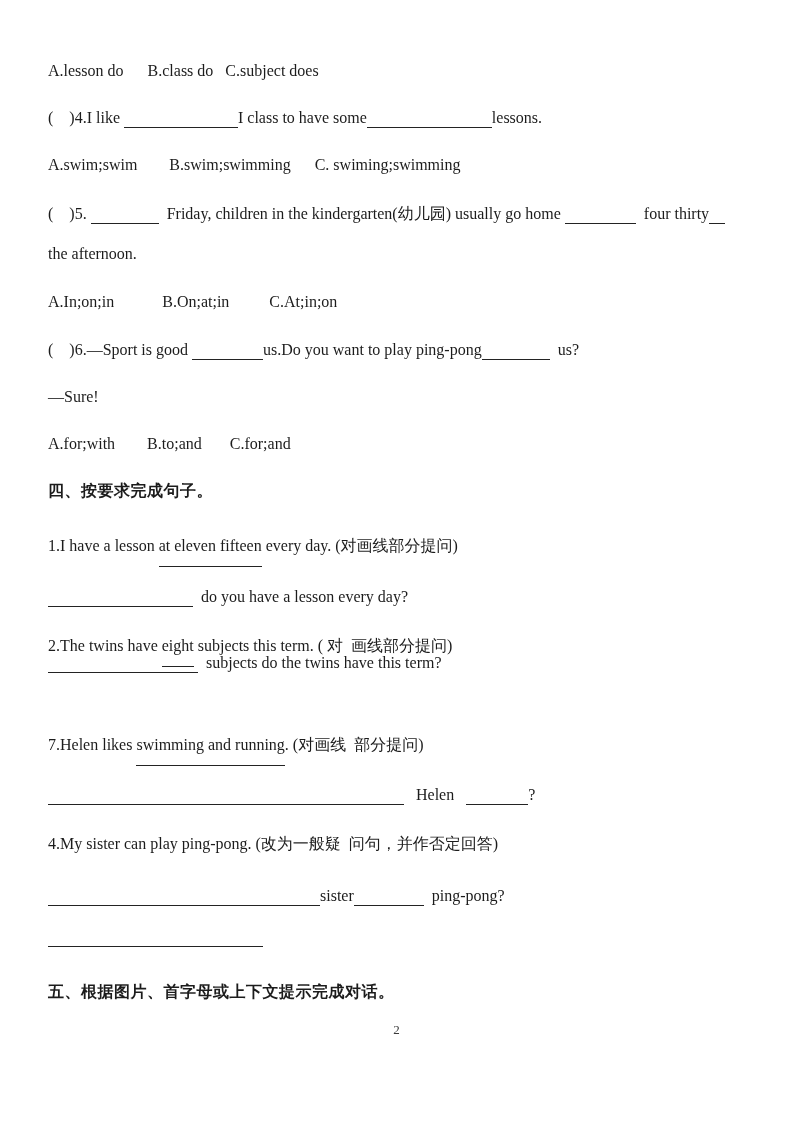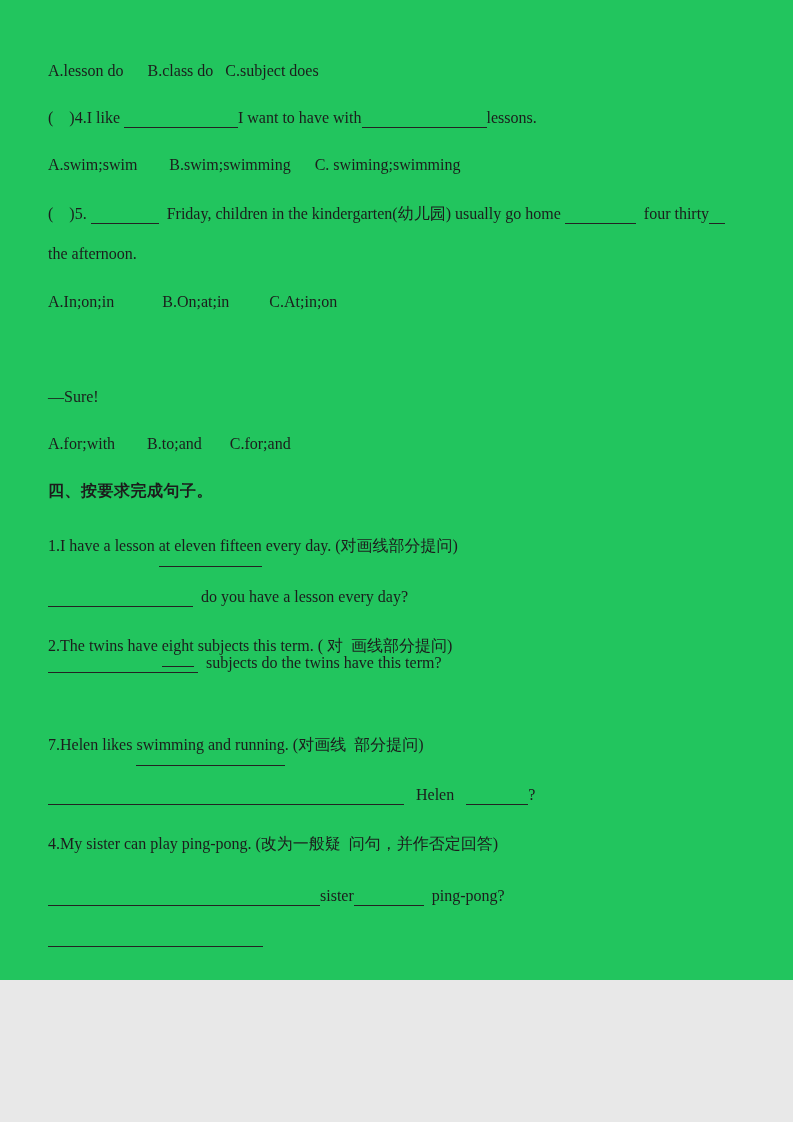--- a/index.html
+++ b/index.html
@@ -3,23 +3,23 @@
 <meta charset="utf-8">
 <style>
   html, body {
     margin: 0;
     padding: 0;
     background: #e8e8e8;
   }
   .page {
     position: relative;
     width: 793px;
-    height: 980px;
+    height: 1122px;
     margin: 0 auto;
-    background: #22c55e;
+    background: #ffffff;
     overflow: hidden;
     font-family: "Liberation Serif", "DejaVu Serif", serif;
     font-size: 16px;
     color: #1c1c1c;
   }
   .line {
     position: absolute;
     left: 48px;
     right: 30px;
     height: 20px;
@@ -50,30 +50,31 @@
     color: #3a3a3a;
   }
 </style>
 </head>
 <body>
 
 <div class="page">
 
   <div class="line" style="top:61px"><span>A.lesson do      B.class do   C.subject does</span></div>
 
-  <div class="line" style="top:108px"><span>(    )4.I like </span><span class="blank" style="width:114px"></span><span>I want to have with</span><span class="blank" style="width:125px"></span><span>lessons.</span></div>
+  <div class="line" style="top:108px"><span>(    )4.I like </span><span class="blank" style="width:114px"></span><span>I class to have some</span><span class="blank" style="width:125px"></span><span>lessons.</span></div>
 
   <div class="line" style="top:155px"><span>A.swim;swim        B.swim;swimming      C. swiming;swimming</span></div>
 
   <div class="line" style="top:204px"><span>(    )5. </span><span class="blank" style="width:68px"></span><span>  Friday, children in the kindergarten(幼儿园) usually go home </span><span class="blank" style="width:71px"></span><span>  four thirty</span><span class="blank" style="width:16px"></span></div>
 
   <div class="line" style="top:292px"><span>A.In;on;in            B.On;at;in          C.At;in;on</span></div>
 
   <div class="line" style="top:244px"><span>the afternoon.</span></div>
 
+  <div class="line" style="top:340px"><span>(    )6.—Sport is good </span><span class="blank" style="width:71px"></span><span>us.Do you want to play ping-pong</span><span class="blank" style="width:68px"></span><span>  us?</span></div>
 
   <div class="line" style="top:387px"><span>—Sure!</span></div>
 
   <div class="line" style="top:434px"><span>A.for;with        B.to;and       C.for;and</span></div>
 
   <div class="line bold" style="top:481px"><span>四、按要求完成句子。</span></div>
 
   <div class="line" style="top:536px"><span>1.I have a lesson </span><span class="u">at eleven fifteen</span><span> every day. (对画线部分提问)</span></div>
 
   <div class="line" style="top:587px"><span class="blank" style="width:145px"></span><span>  do you have a lesson every day?</span></div>

